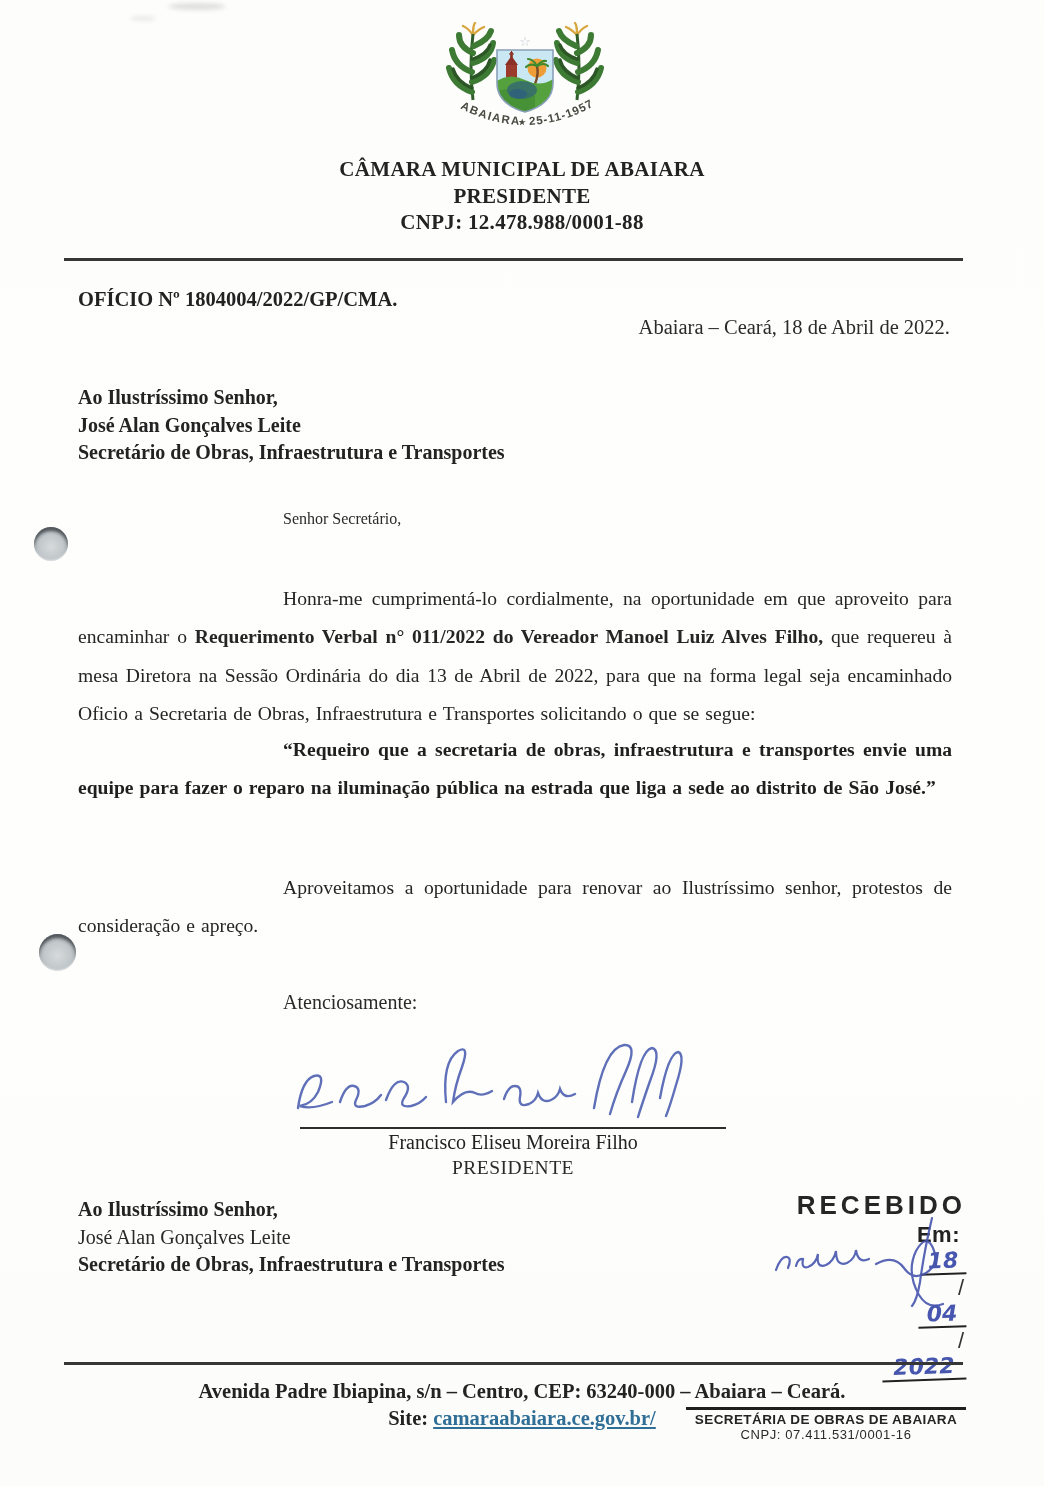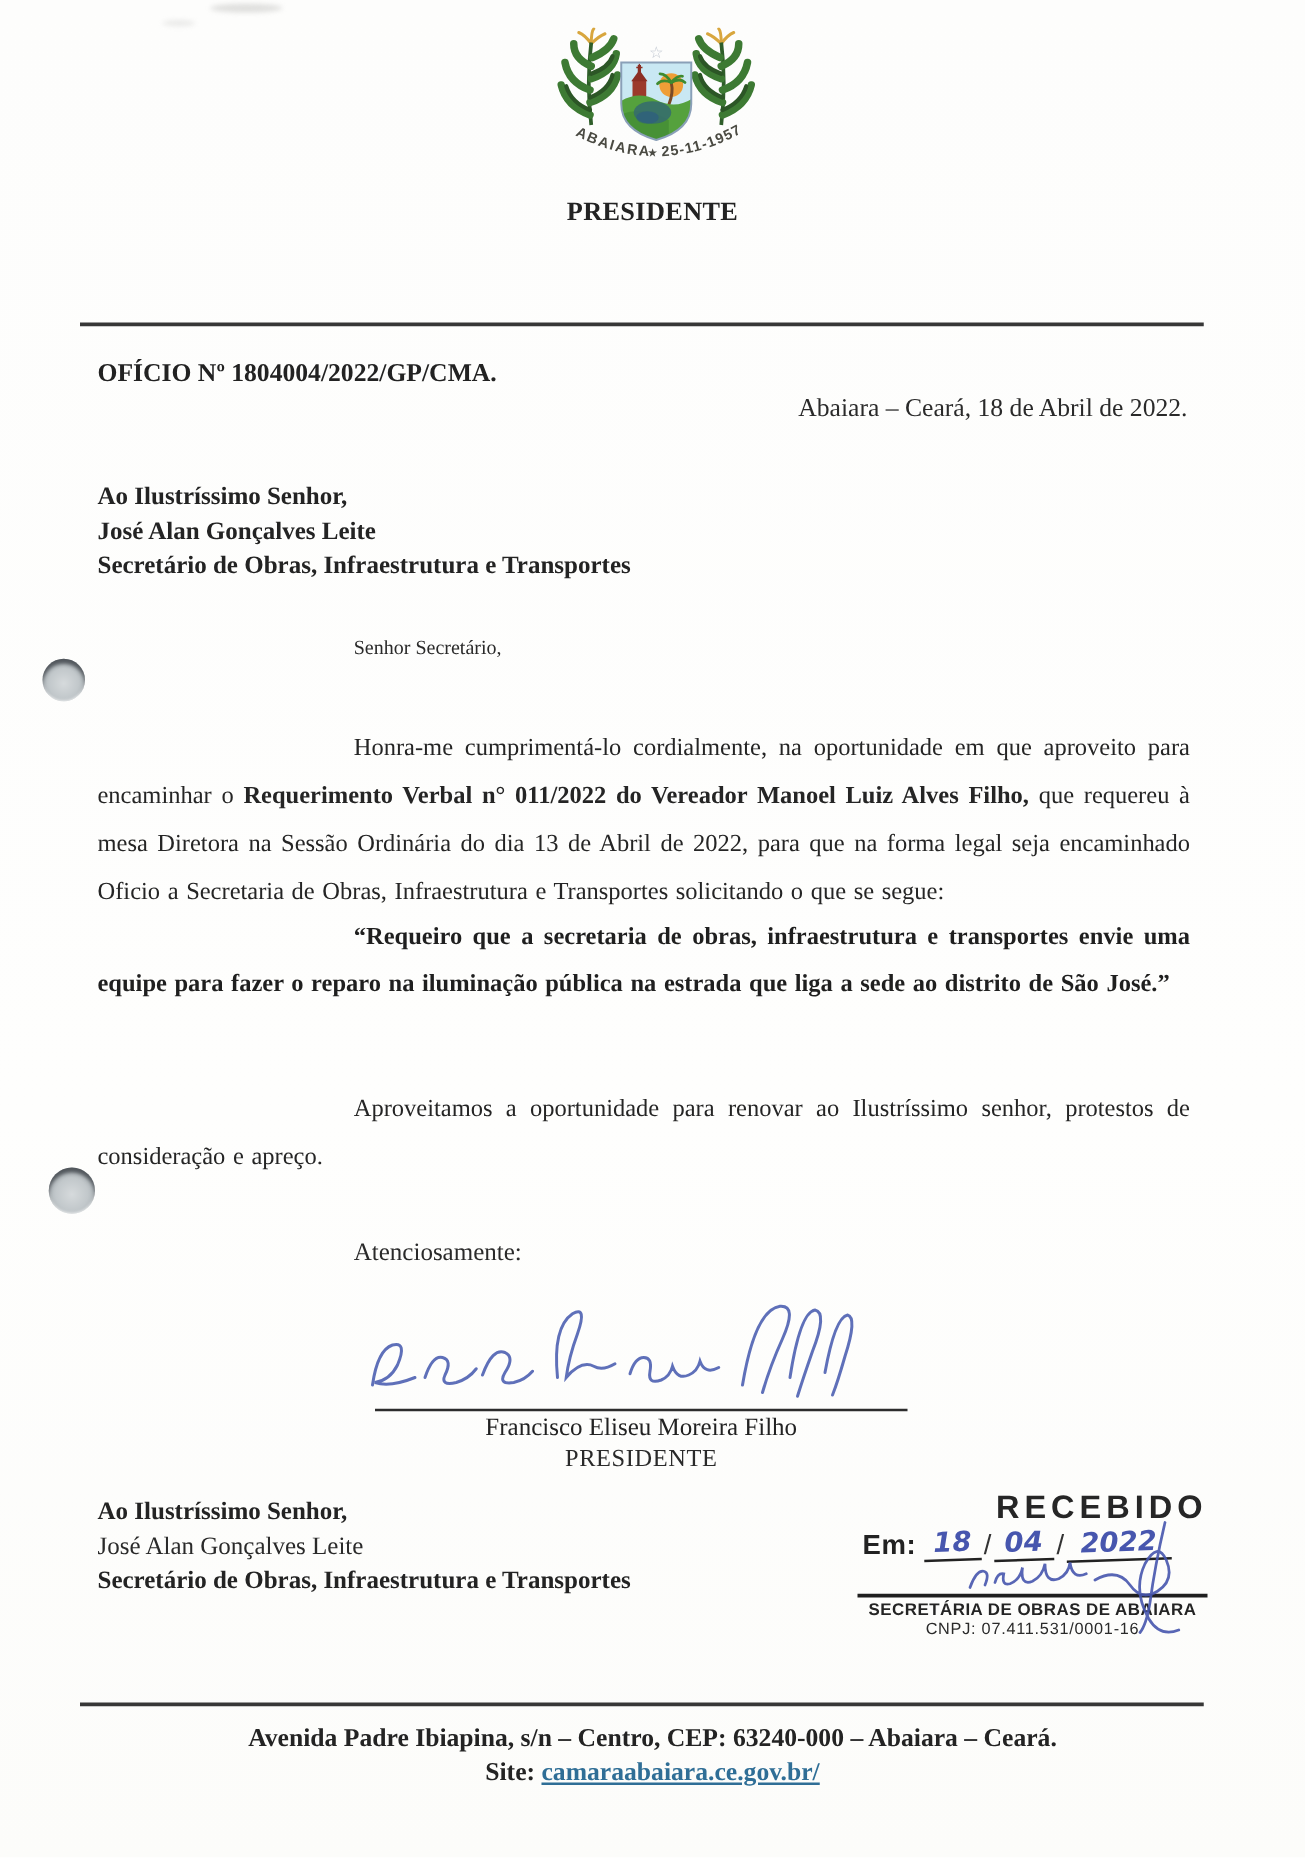--- a/index.html
+++ b/index.html
@@ -49,21 +49,21 @@
   .closing{ position:absolute; left:283px; top:991px; font-size:20px; color:#2a2a2a; }
 
   .sig-scribble{ position:absolute; left:288px; top:1038px; width:444px; height:96px; }
   .sig-line{ position:absolute; left:300px; top:1127px; width:426px; height:2px; background:#2d2d2d; }
   .sig-name{ position:absolute; left:293px; top:1131px; width:440px; text-align:center; font-size:20px; color:#222; }
   .sig-title{ position:absolute; left:293px; top:1157px; width:440px; text-align:center; font-size:19.5px; color:#2a2a2a; letter-spacing:.5px;}
 
   
   .stamp{ position:absolute; left:686px; top:1190px; width:280px; font-family:"Liberation Sans", sans-serif; color:#222; }
   .stamp .received{ text-align:right; font-size:26px; font-weight:bold; letter-spacing:4px; color:#262626; }
-  .stamp .em-row{ display:flex; align-items:flex-end; margin-top:1px; padding-left:4px; font-size:22px; color:#222; }
+  .stamp .em-row{ display:flex; align-items:flex-end; margin-top:1px; padding-left:4px; font-size:22px; color:#222;flex-direction:column; }
   .stamp .em-label{ font-weight:bold; letter-spacing:.5px; margin-right:6px; }
   .slot{ border-bottom:2.5px solid #222; text-align:center; font-family:"DejaVu Sans", sans-serif;
          font-style:italic; font-weight:bold; color:#4756ae; font-size:22px; transform:rotate(-2deg); }
   .slot.day{ width:46px; } .slot.month{ width:48px; } .slot.year{ width:84px; }
   .slash{ padding:0 2px; color:#333; }
   .stamp .sep{ margin-top:26px; height:2.5px; background:#1f1f1f; }
   .stamp .org{ text-align:center; margin-top:2px; font-size:13.5px; font-weight:bold; letter-spacing:.4px; color:#242424;}
   .stamp .cnpj{ text-align:center; font-size:13px; letter-spacing:.6px; color:#2a2a2a; }
   .stamp-scribble{ position:absolute; left:736px; top:1212px; width:235px; height:100px; pointer-events:none; }
 
@@ -171,21 +171,23 @@
       <text font-size="8">
         <textPath href="#bannerArc" startOffset="45.5%">★</textPath>
       </text>
       <text font-size="11.5" letter-spacing="1">
         <textPath href="#bannerArc" startOffset="53%">25-11-1957</textPath>
       </text>
     </g>
   </svg>
 
   <div class="org-block">
+    <div>CÂMARA MUNICIPAL DE ABAIARA</div>
     <div>PRESIDENTE</div>
+    <div>CNPJ: 12.478.988/0001-88</div>
   </div>
 
   <div class="rule top"></div>
 
   <div class="oficio">OFÍCIO Nº 1804004/2022/GP/CMA.</div>
   <div class="dateline">Abaiara – Ceará, 18 de Abril de 2022.</div>
 
   <div class="addr-top">
     <div>Ao Ilustríssimo Senhor,</div>
     <div>José Alan Gonçalves Leite</div>

